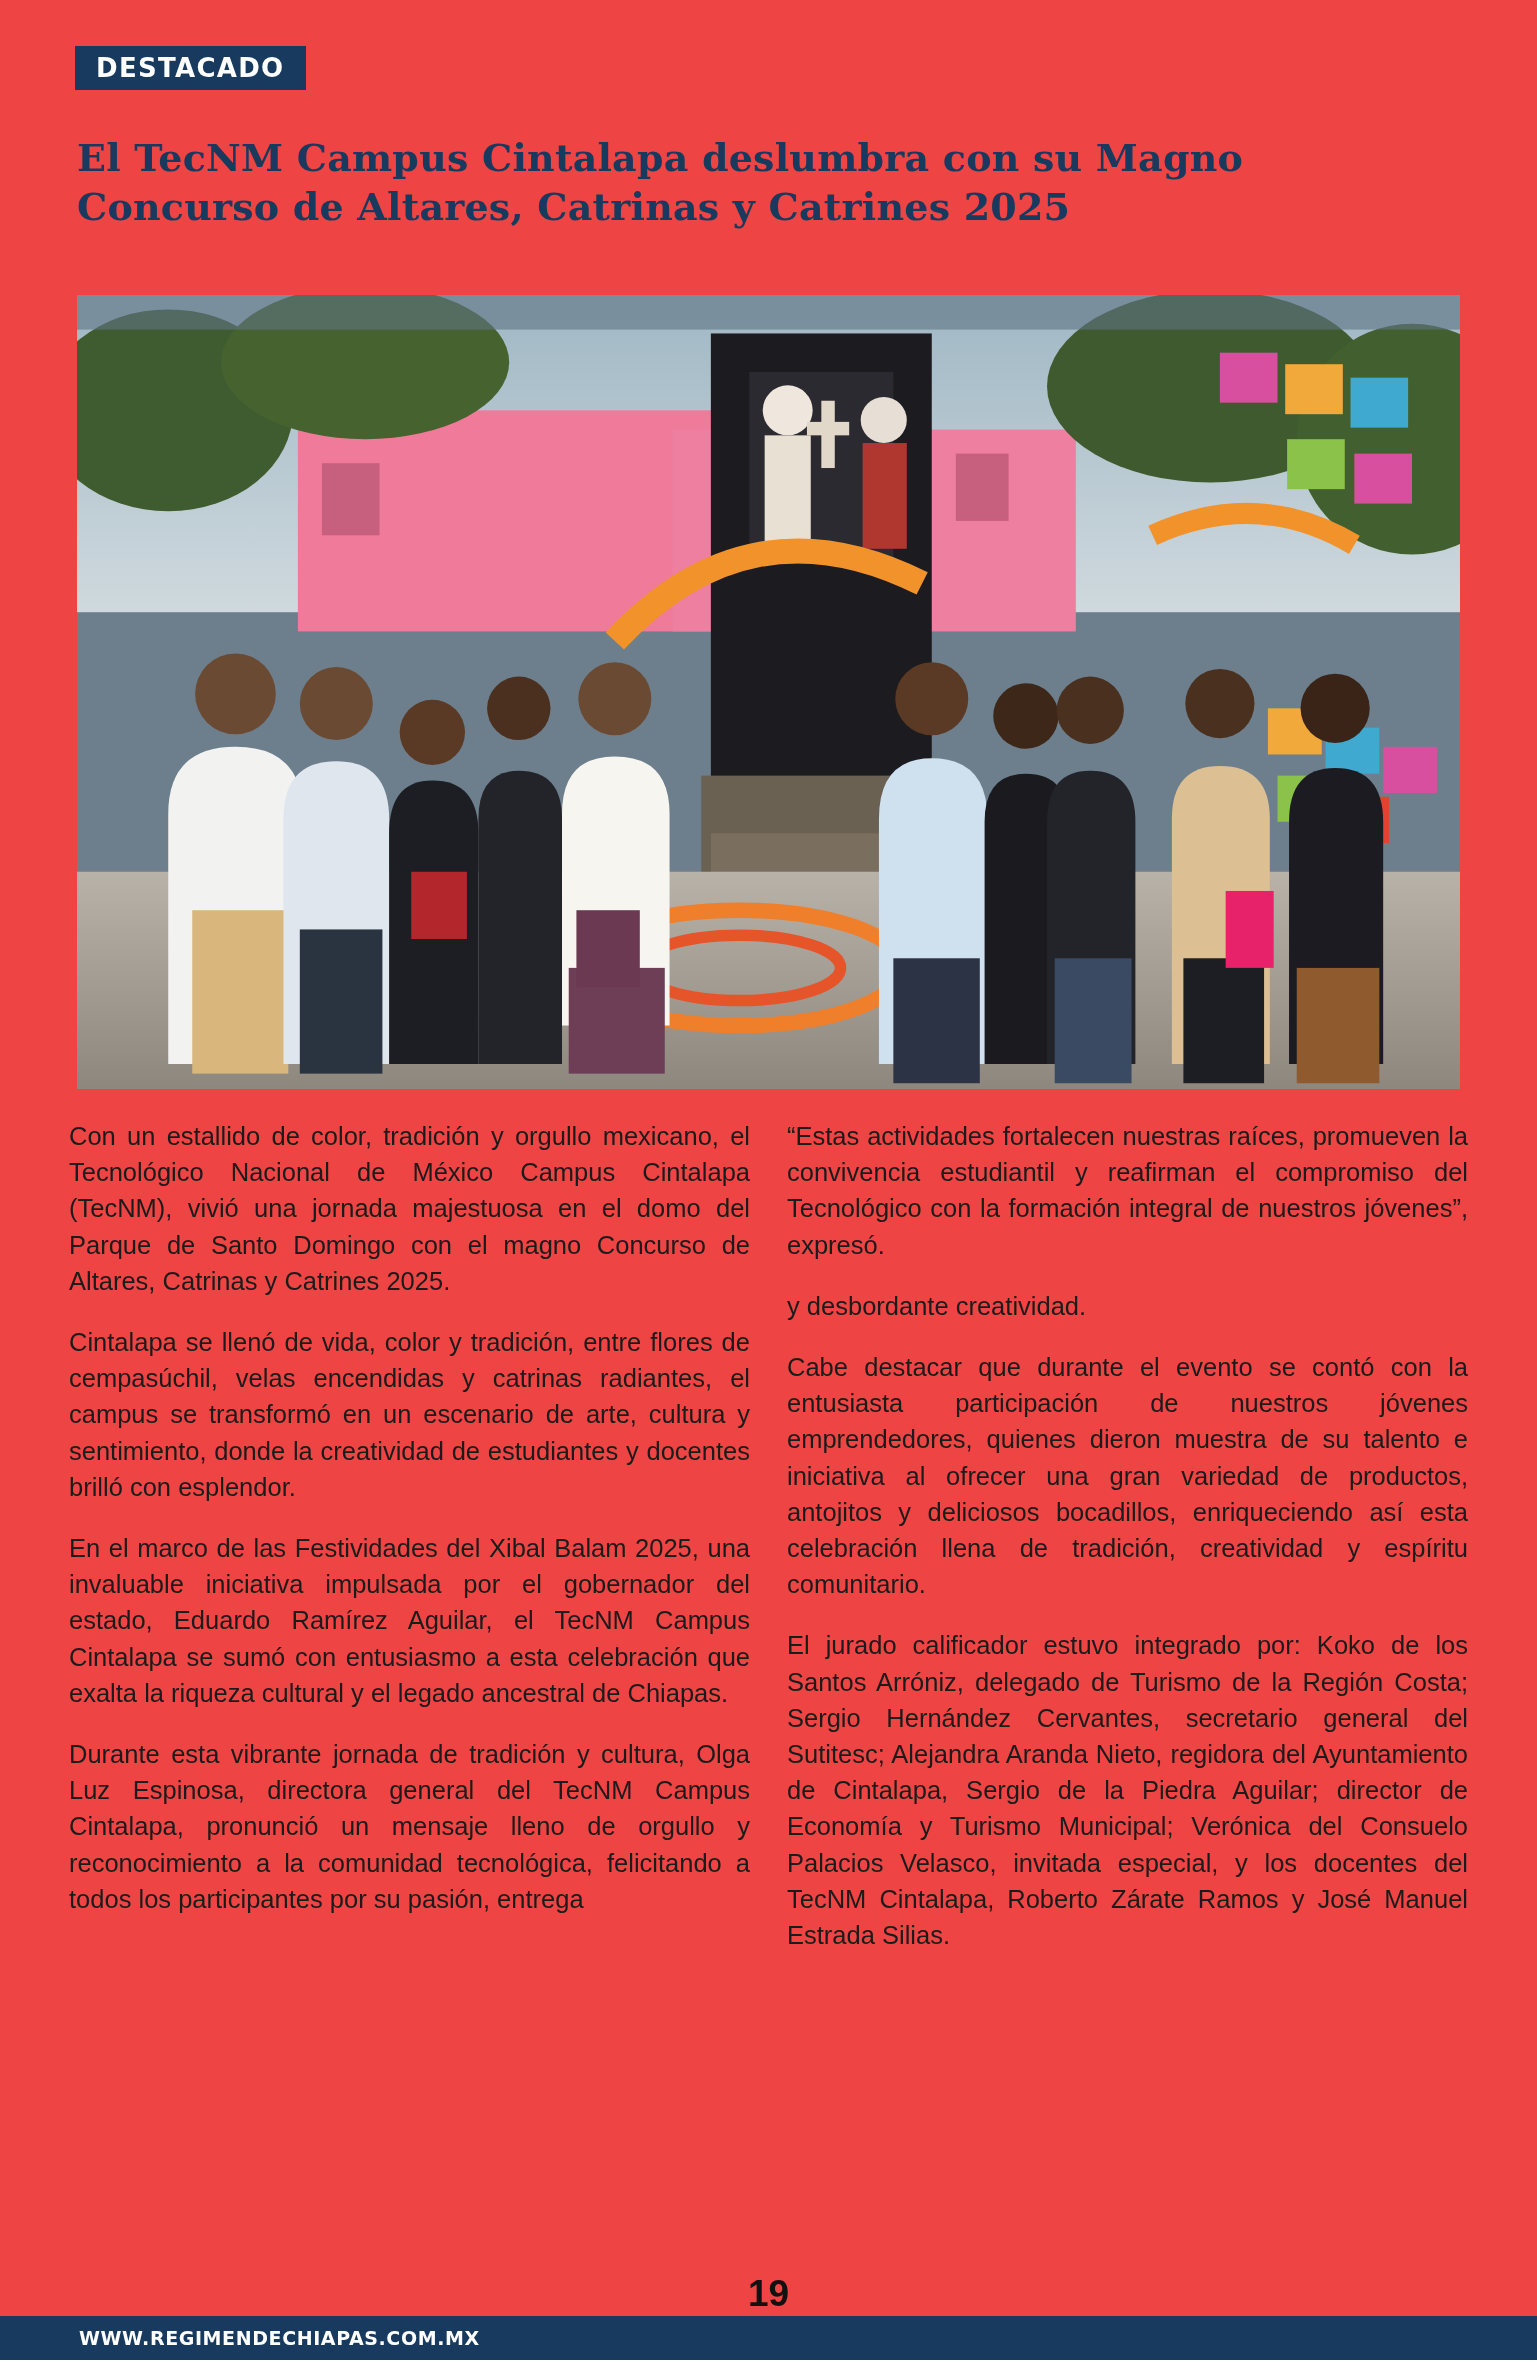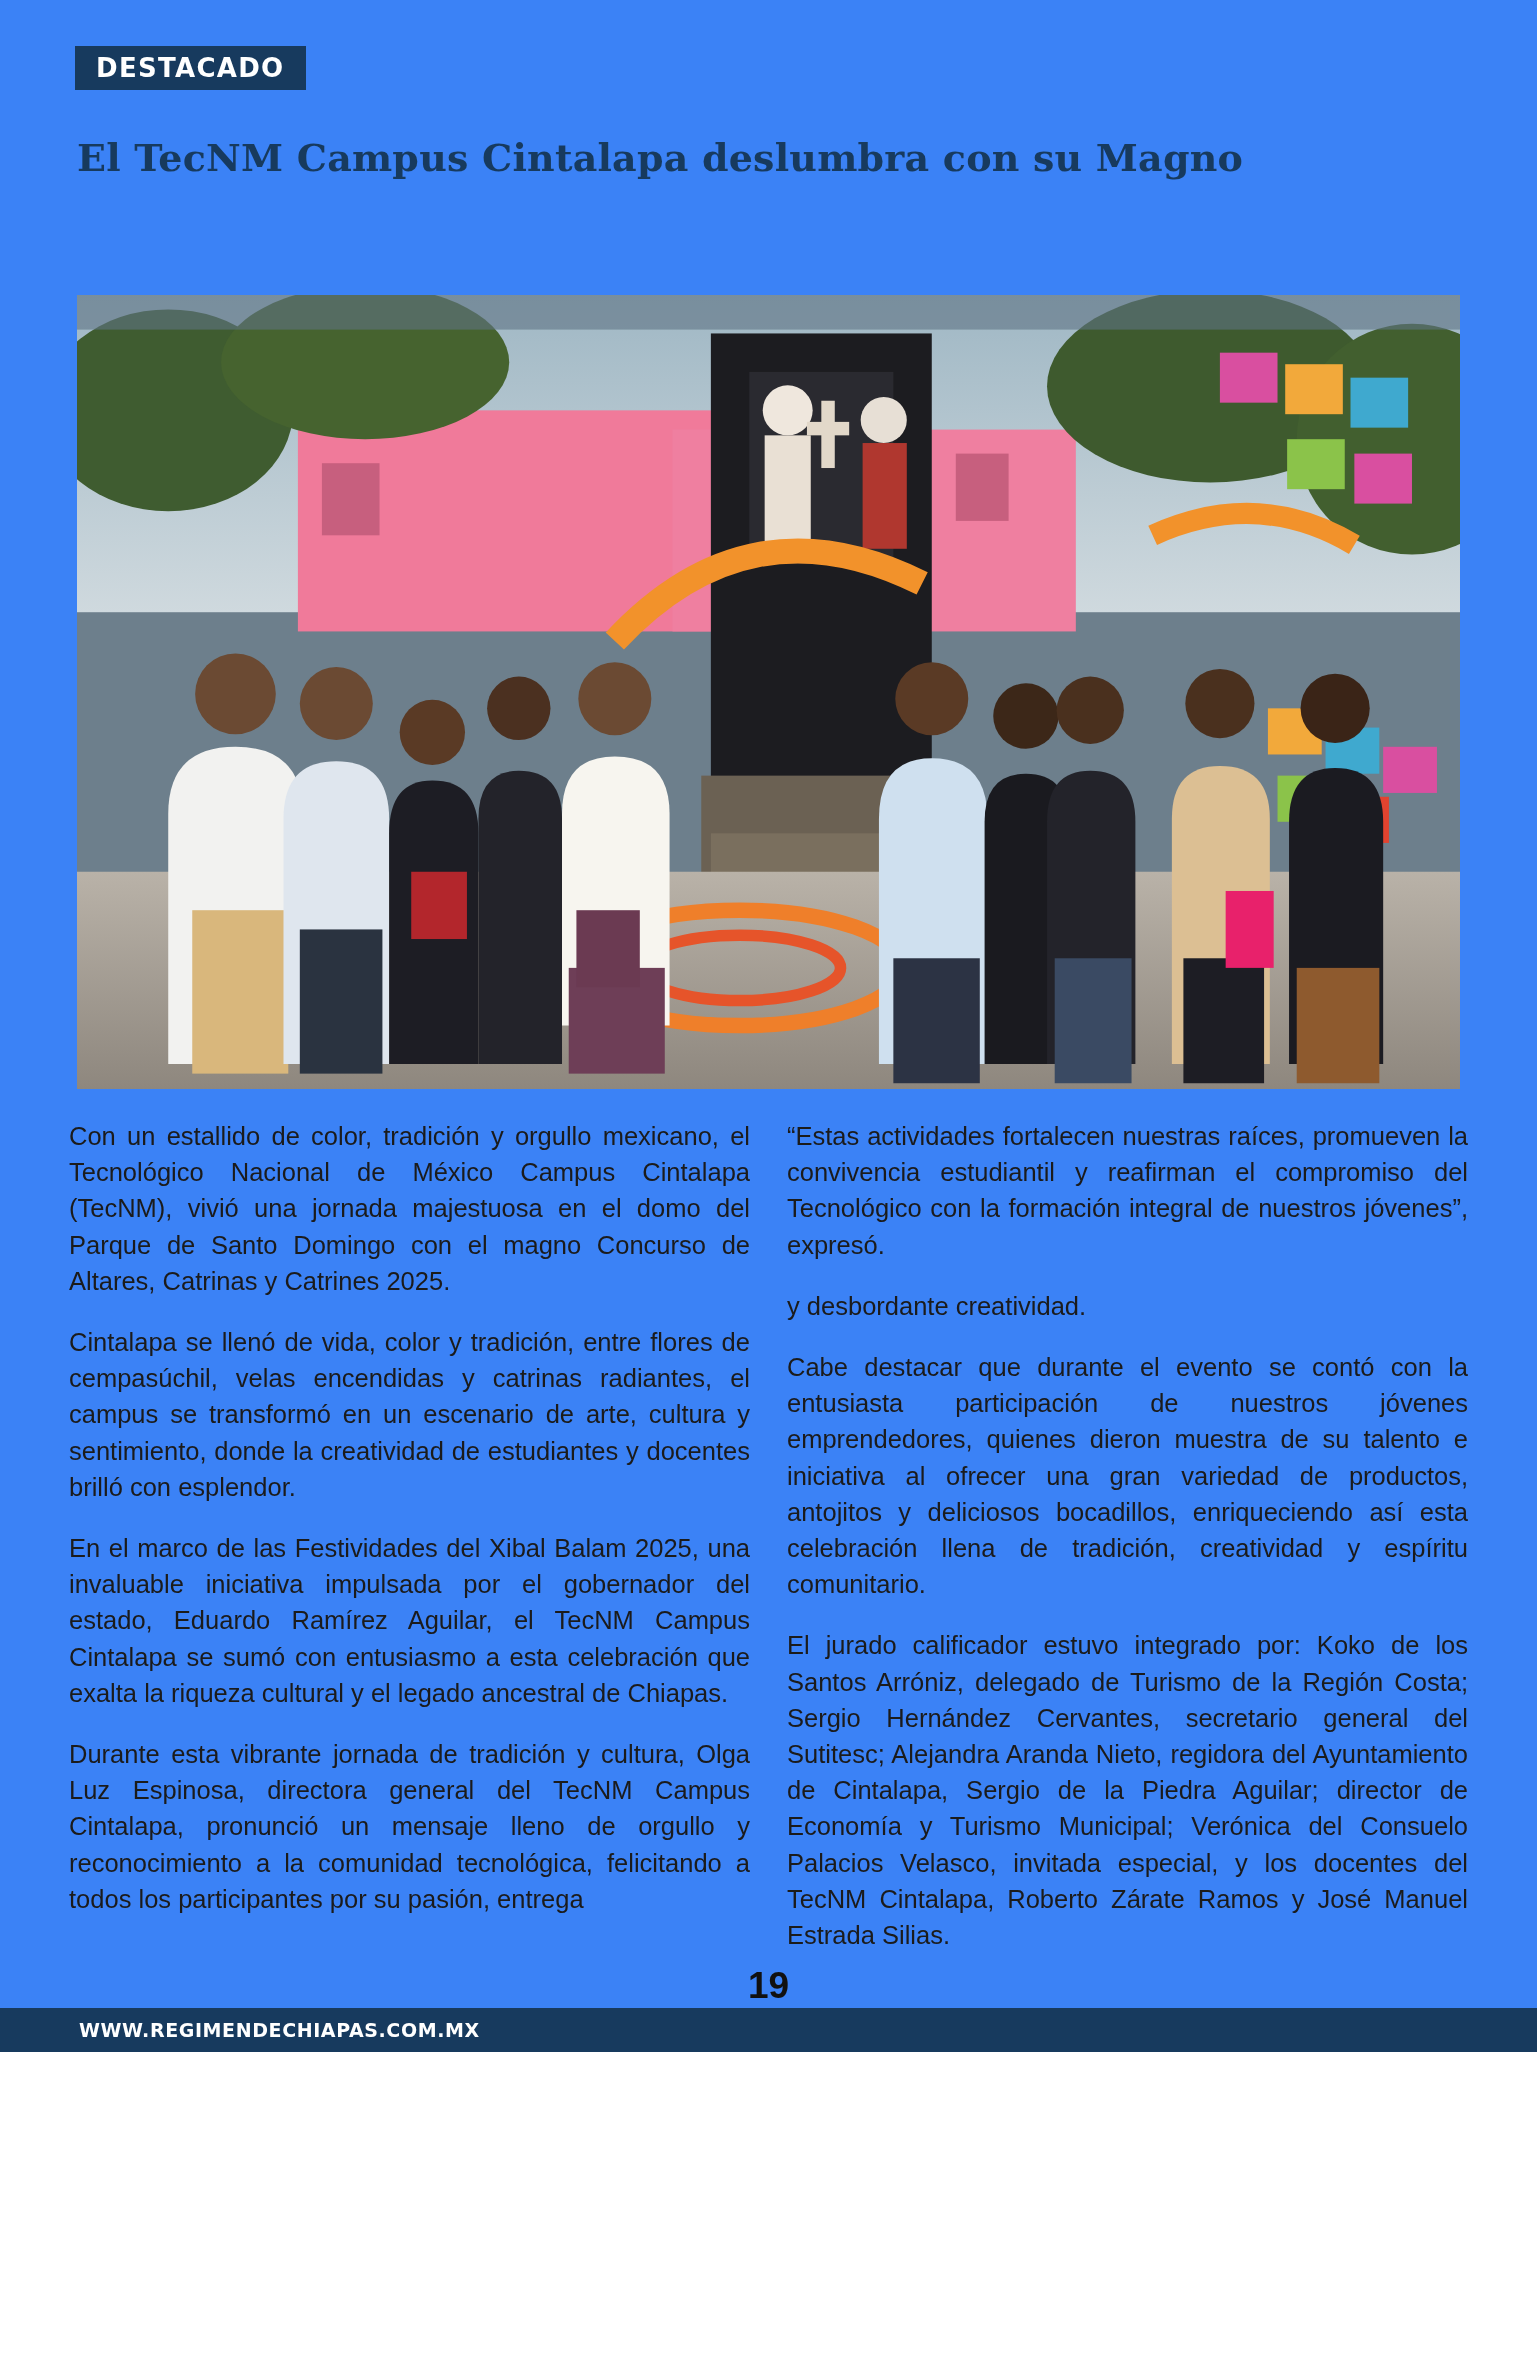--- a/index.html
+++ b/index.html
@@ -10,22 +10,22 @@
   body {
     width: 1537px;
     height: 2376px;
     font-family: "Liberation Sans", sans-serif;
     position: relative;
     overflow: hidden;
   }
   .page {
     position: relative;
     width: 1537px;
-    height: 2052px;
-    background: #3b82f6;
+    height: 2360px;
+    background: #ef4444;
     box-sizing: border-box;
   }
 
   
   .section-tag {
     position: absolute;
     left: 75px;
     top: 46px;
     background: #173a5e;
     color: #ffffff;
@@ -118,20 +118,21 @@
 </style>
 </head>
 <body>
 
 <div class="page">
 
   <div class="section-tag">DESTACADO</div>
 
   <div class="headline">
     <div>El TecNM Campus Cintalapa deslumbra con su Magno</div>
+    <div>Concurso de Altares, Catrinas y Catrines 2025</div>
   </div>
 
   <div class="photo">
     <svg viewBox="0 0 1440 826" preserveAspectRatio="none">
       <defs>
         <linearGradient id="sky" x1="0" y1="0" x2="0" y2="1">
           <stop offset="0%" stop-color="#9fb7c4"></stop>
           <stop offset="100%" stop-color="#cfd9de"></stop>
         </linearGradient>
         <linearGradient id="ground" x1="0" y1="0" x2="0" y2="1">

